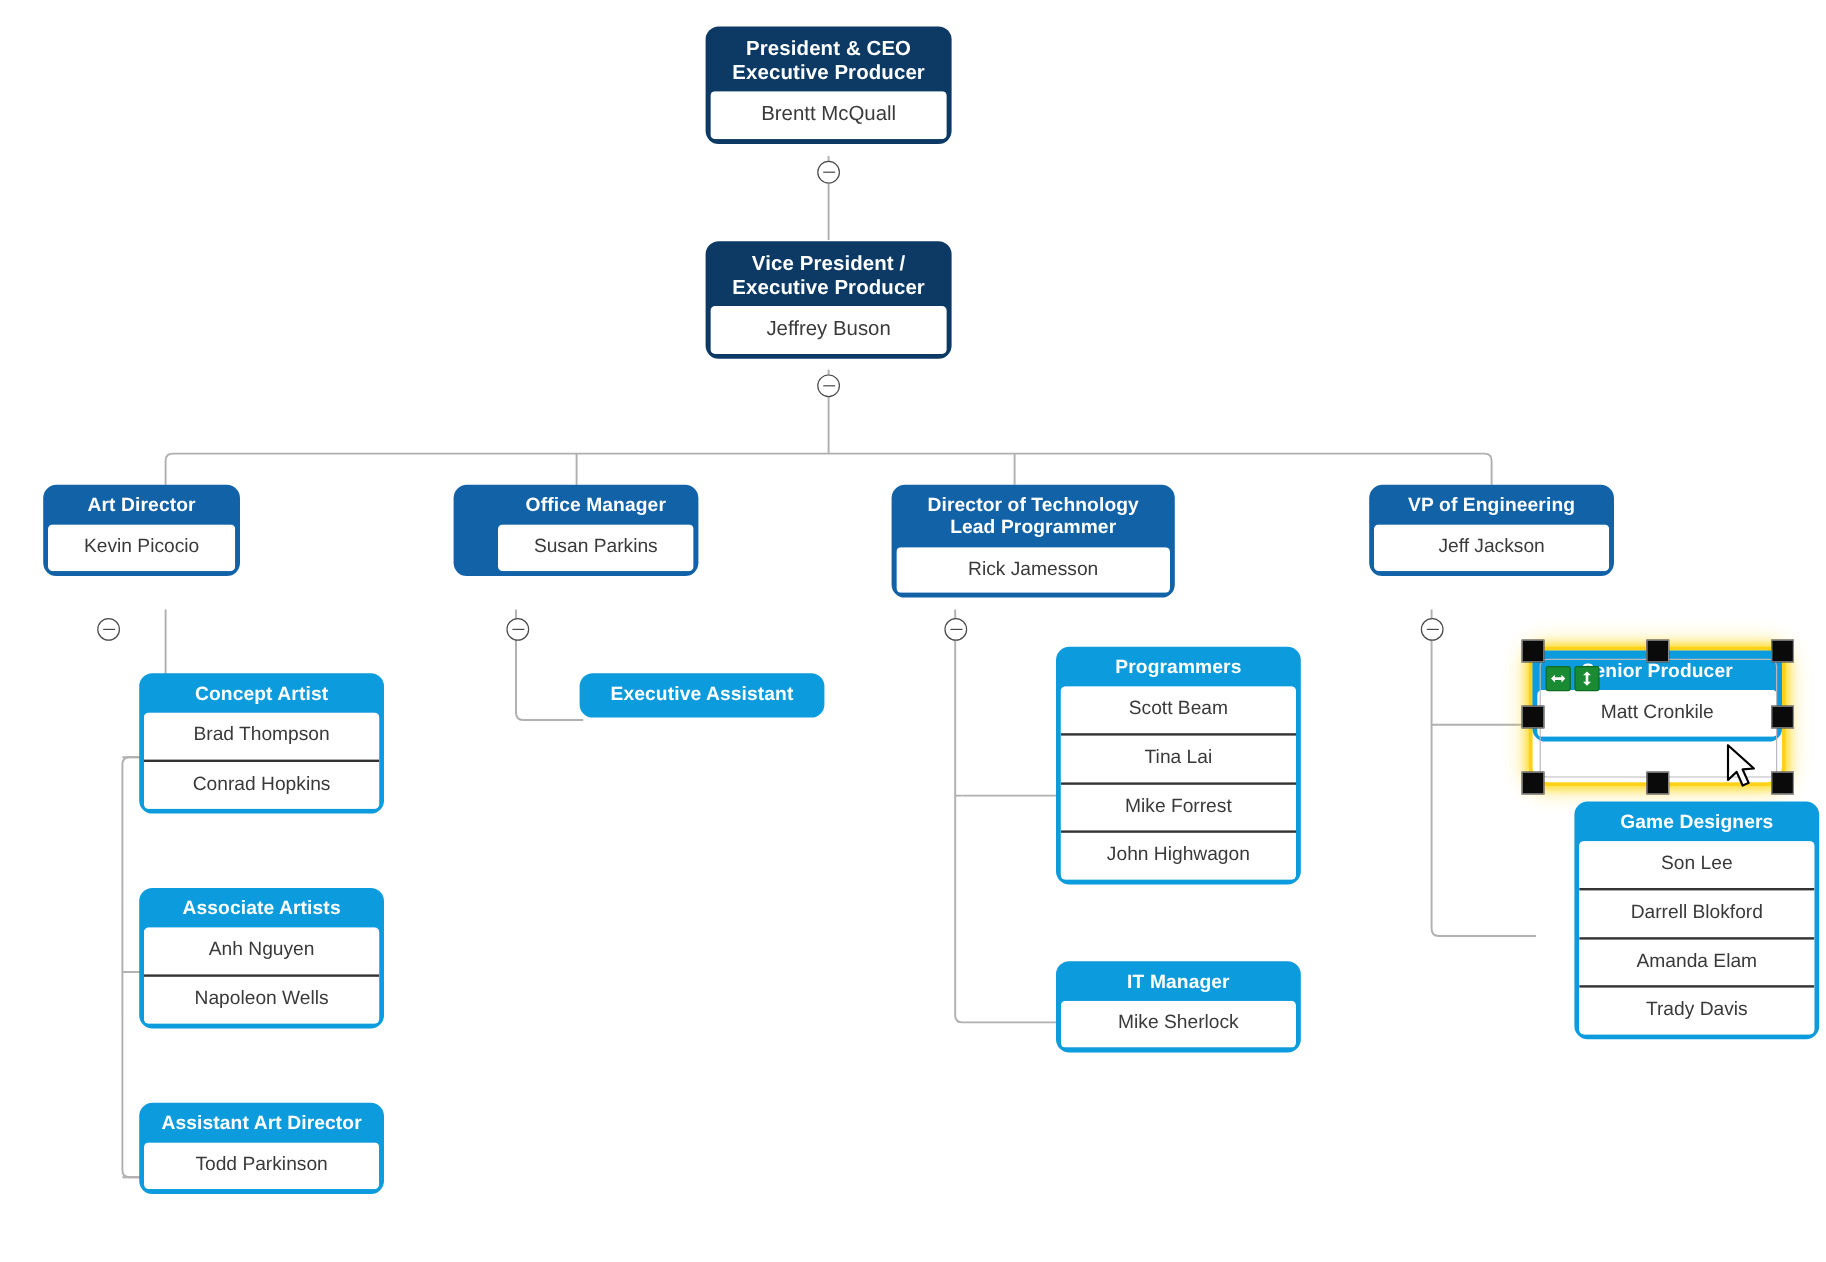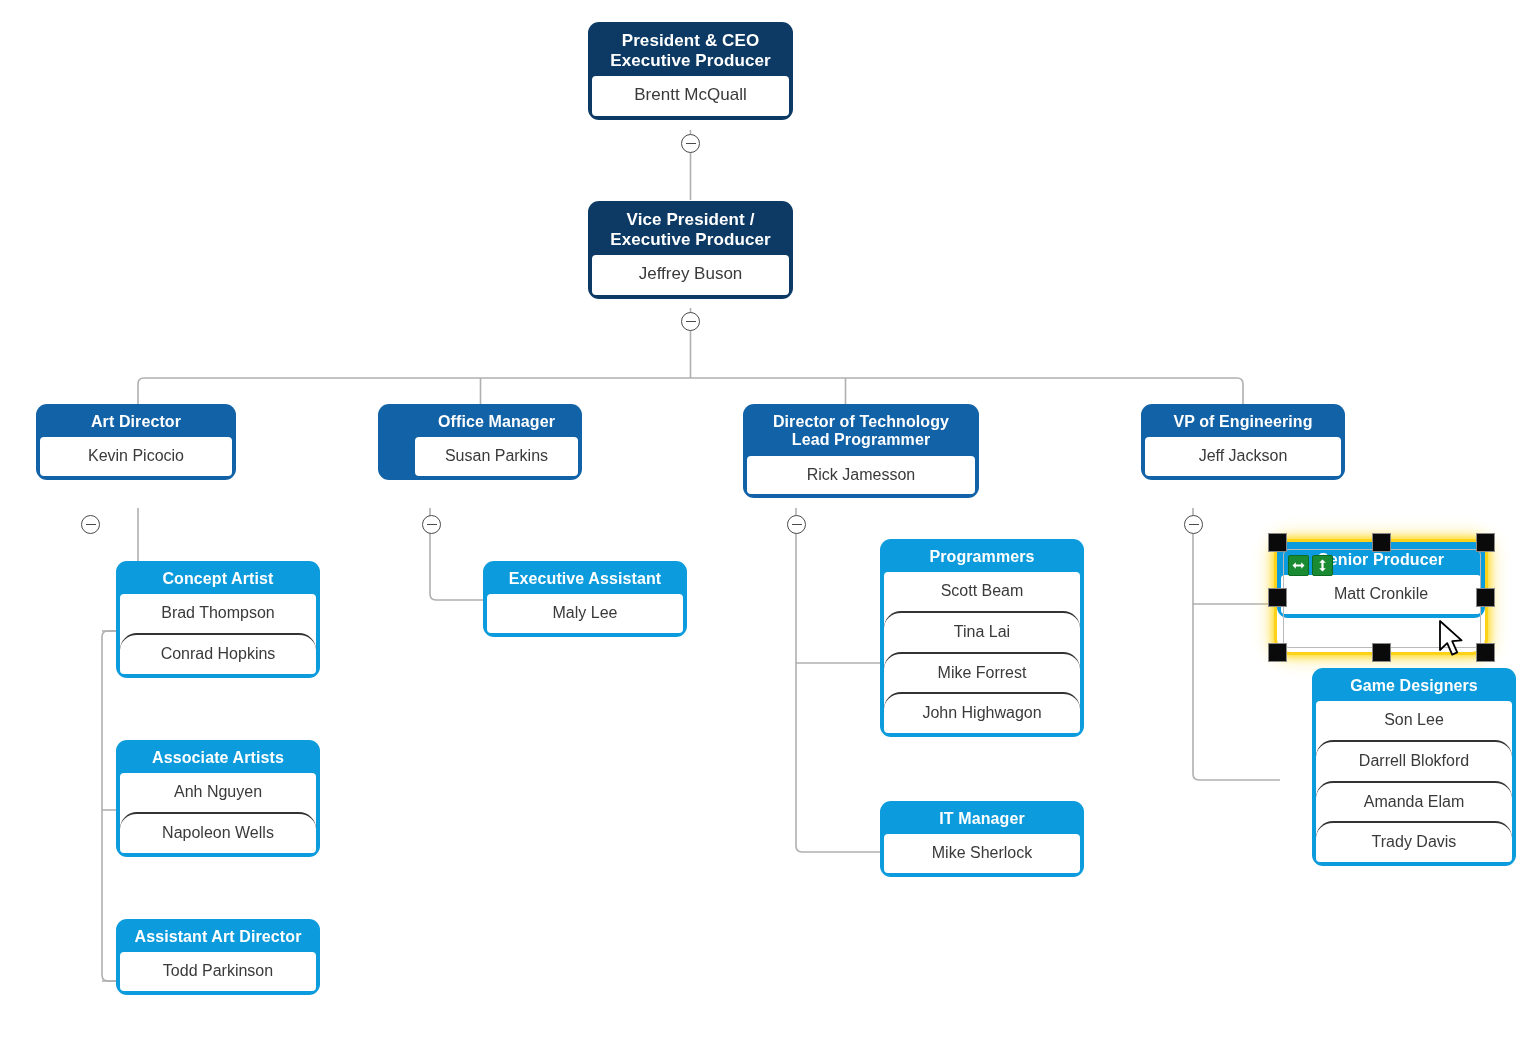--- a/index.html
+++ b/index.html
@@ -55,21 +55,20 @@
     overflow: hidden;
   }
   .node .row {
     box-sizing: border-box;
     text-align: center;
     color: #3a3a3a;
     background: #ffffff;
     padding: 10px 6px 11px 6px;
     line-height: 1.1;
     white-space: nowrap;
-    border-radius: 17px;
   }
   .node .row + .row {
     border-top: 2px solid #333333;
   }
 
   
   .lvl1 { background: #0d3a64; }
   .lvl1 .title { font-size: 17px; }
   .lvl1 .row { font-size: 17px; }
 
@@ -192,21 +191,21 @@
 
   <div class="node lvl1" style="left:588px; top:201px; width:205px;">
     <div class="title">Vice President /
 Executive Producer</div>
     <div class="body">
       <div class="row">Jeffrey Buson</div>
     </div>
   </div>
   <div class="toggle" style="left:681px; top:312px;"></div>
 
-  <div class="node lvl2" style="left:36px; top:404px; width:200px;">
+  <div class="node lvl2" style="left:36px; top:404px; width:164px;">
     <div class="title">Art Director</div>
     <div class="body">
       <div class="row">Kevin Picocio</div>
     </div>
   </div>
   <div class="toggle" style="left:81px; top:515px;"></div>
 
   <div class="node lvl2" style="left:378px; top:404px; width:204px;padding-left:37px;">
     <div class="title">Office Manager</div>
     <div class="body">
@@ -250,23 +249,20 @@
 
   <div class="node lvl3" style="left:116px; top:919px; width:204px;">
     <div class="title">Assistant Art Director</div>
     <div class="body">
       <div class="row">Todd Parkinson</div>
     </div>
   </div>
 
   <div class="node lvl3" style="left:483px; top:561px; width:204px;">
     <div class="title">Executive Assistant</div>
-    <div class="body">
-      <div class="row">Maly Lee</div>
-    </div>
   </div>
 
   <div class="node lvl3" style="left:880px; top:539px; width:204px;">
     <div class="title">Programmers</div>
     <div class="body">
       <div class="row">Scott Beam</div>
       <div class="row">Tina Lai</div>
       <div class="row">Mike Forrest</div>
       <div class="row">John Highwagon</div>
     </div>

